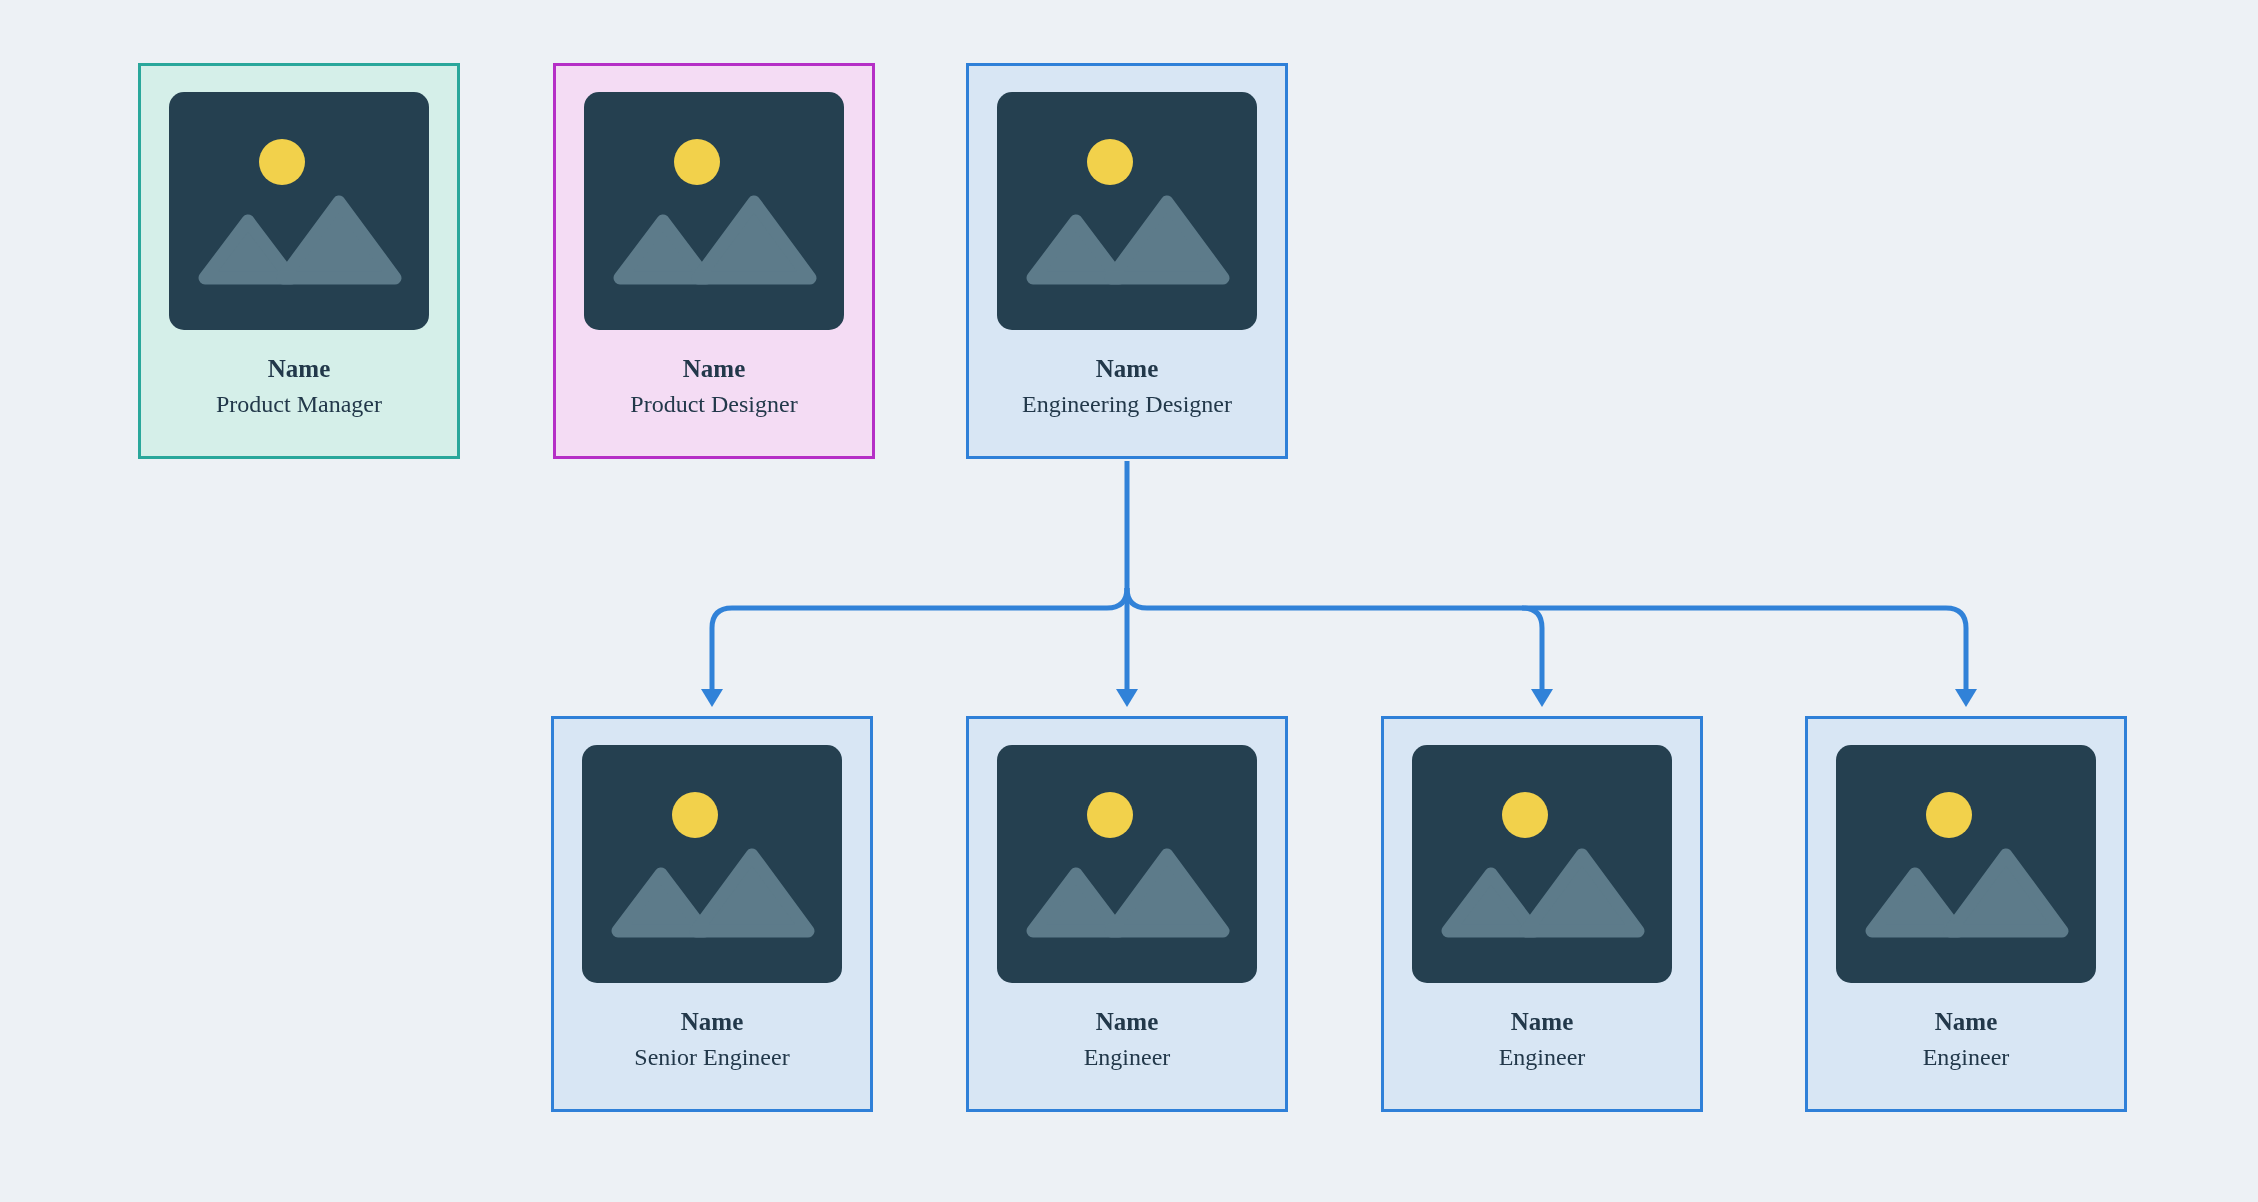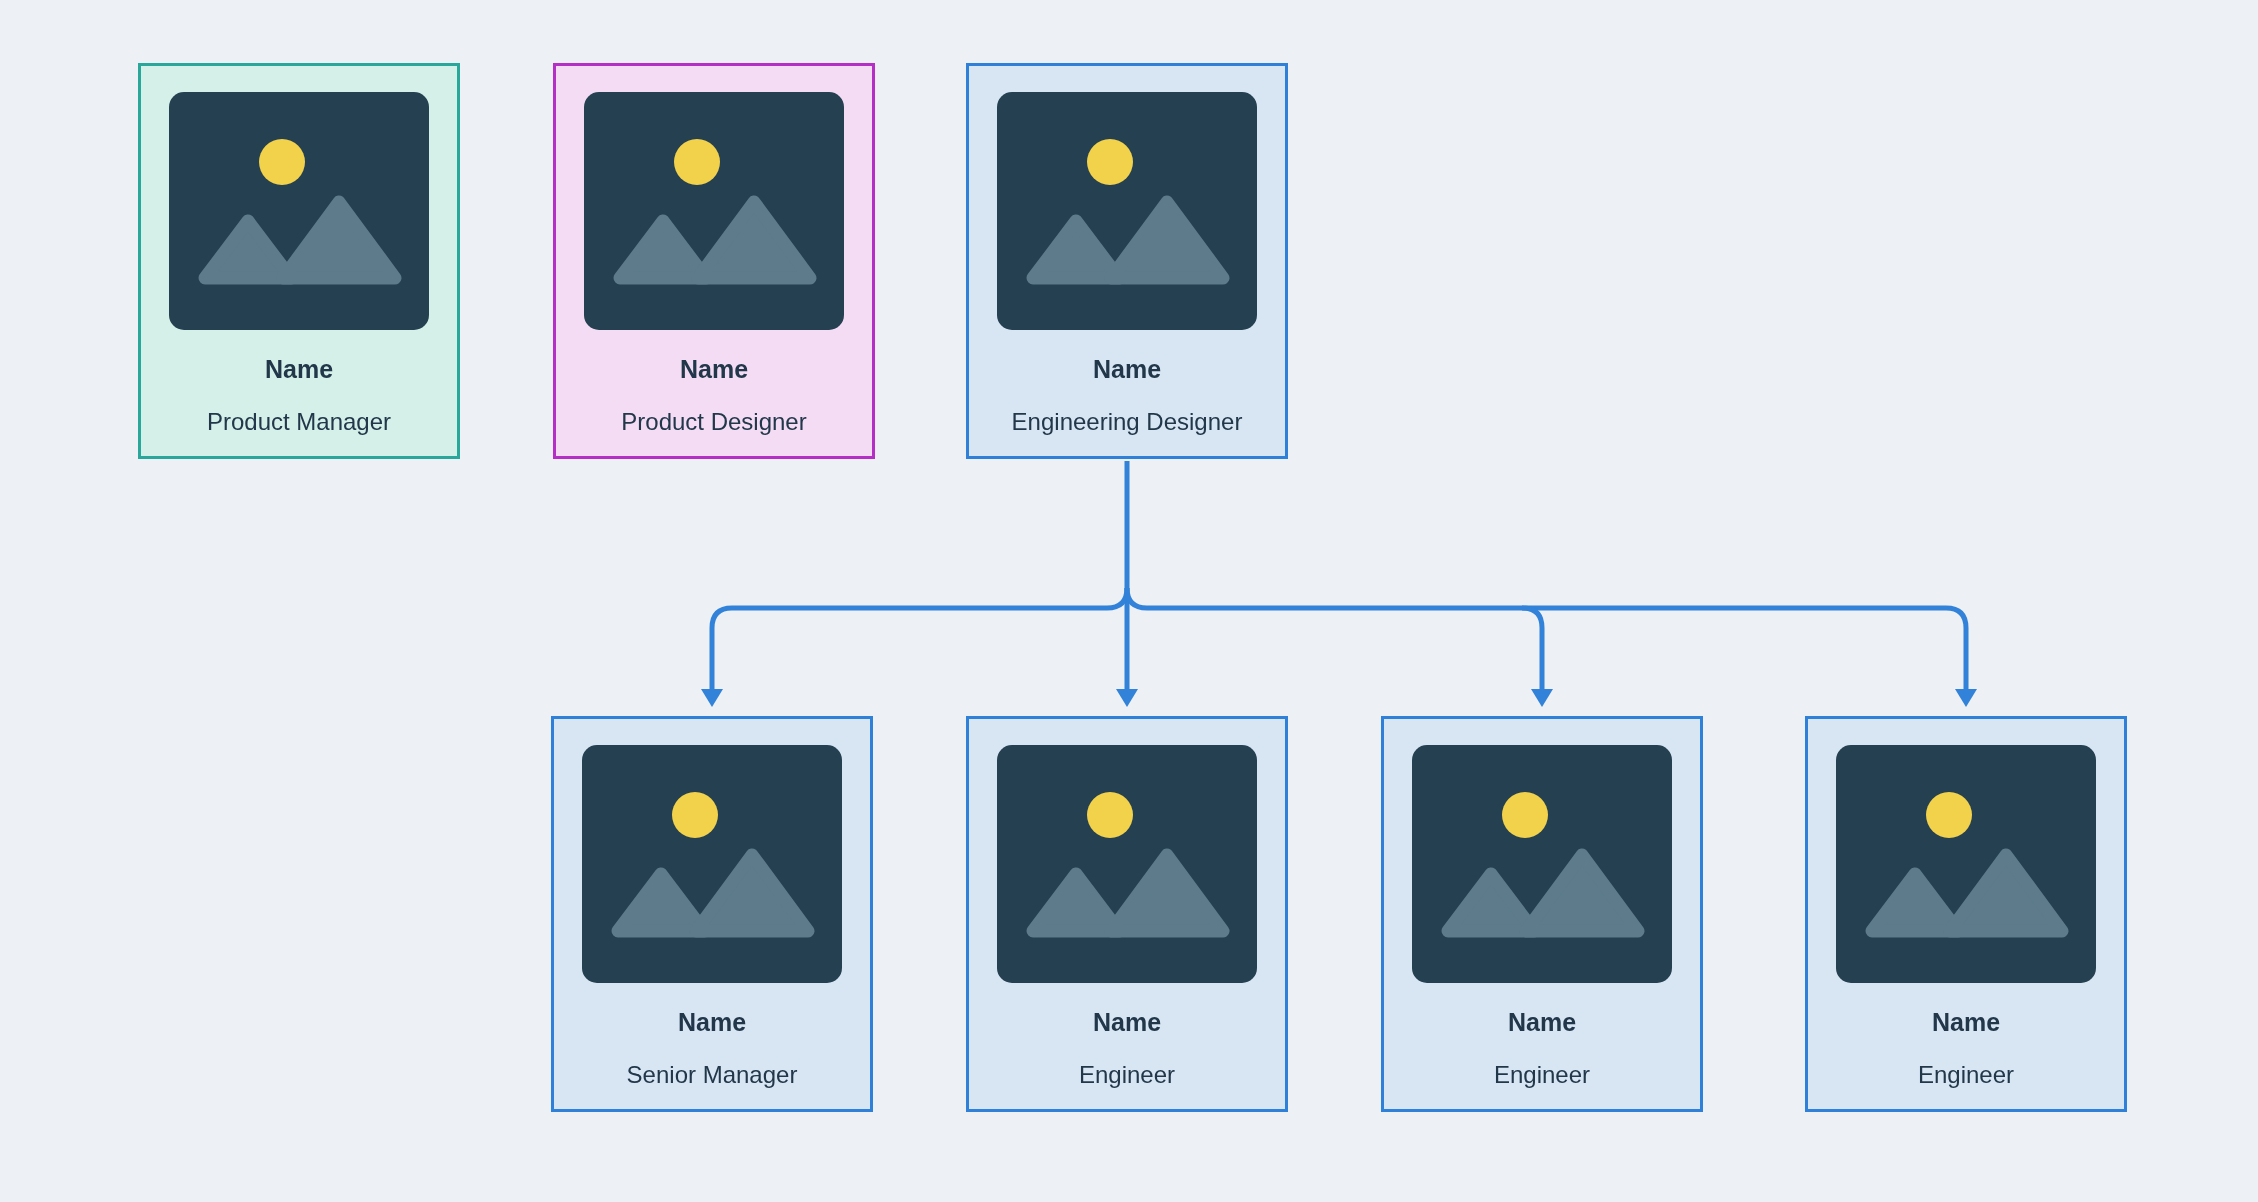--- a/index.html
+++ b/index.html
@@ -11,21 +11,21 @@
     --image-sun:#f2d14b;
     --text-dark:#22384a;
   }
   html,body{margin:0;padding:0;}
   body{background:var(--page-bg);}
   .canvas{
     position:relative;
     width:2258px;
     height:1202px;
     background:var(--page-bg);
-    font-family:Liberation Sans, sans-serif;
+    font-family:Liberation Serif, serif;
     overflow:hidden;
   }
   .connector{
     position:absolute;
     left:0;top:0;
     width:2258px;height:1202px;
     pointer-events:none;
   }
   .connector path{
     fill:none;
@@ -62,21 +62,21 @@
   }
   .card-name{
     margin-top:23px;
     font-size:25px;
     font-weight:700;
     line-height:1.3;
     color:var(--text-dark);
     text-align:center;
   }
   .card-role{
-    margin-top:20px;
+    margin-top:2px;
     font-size:24px;
     font-weight:400;
     line-height:1.35;
     color:var(--text-dark);
     text-align:center;
   }
 </style>
 </head>
 <body>
 
@@ -132,21 +132,21 @@
   </div>
 
   <div class="card" style="left: 551px; top: 716px; border-color: rgb(47, 128, 216); background: rgb(216, 230, 244);">
     <svg class="placeholder" viewBox="0 0 260 238">
       <rect class="ph-rect" x="0" y="0" width="260" height="238" rx="15"></rect>
       <circle class="ph-sun" cx="113" cy="70" r="23"></circle>
       <path class="ph-mountain" d="M36 186 L79 129 L122 186 Z"></path>
       <path class="ph-mountain" d="M114 186 L170 110 L226 186 Z"></path>
     </svg>
     <div class="card-name">Name</div>
-    <div class="card-role">Senior Manager</div>
+    <div class="card-role">Senior Engineer</div>
   </div>
 
   <div class="card" style="left: 966px; top: 716px; border-color: rgb(47, 128, 216); background: rgb(216, 230, 244);">
     <svg class="placeholder" viewBox="0 0 260 238">
       <rect class="ph-rect" x="0" y="0" width="260" height="238" rx="15"></rect>
       <circle class="ph-sun" cx="113" cy="70" r="23"></circle>
       <path class="ph-mountain" d="M36 186 L79 129 L122 186 Z"></path>
       <path class="ph-mountain" d="M114 186 L170 110 L226 186 Z"></path>
     </svg>
     <div class="card-name">Name</div>

